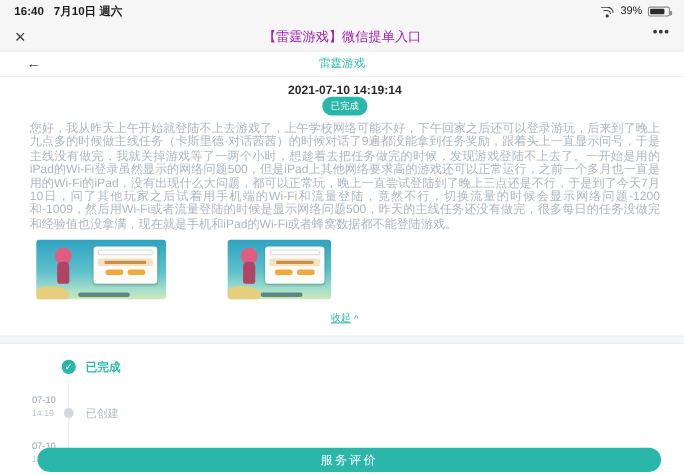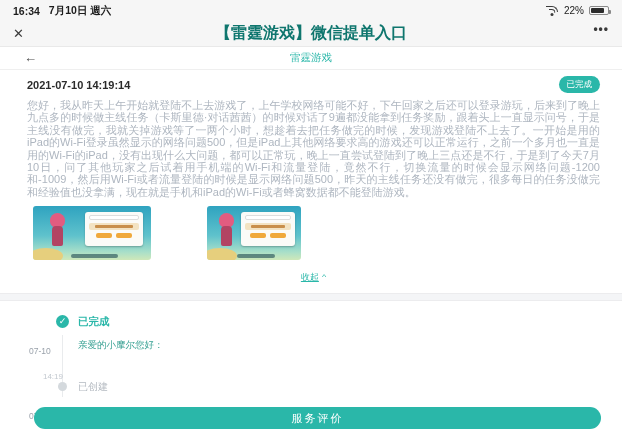--- a/index.html
+++ b/index.html
@@ -22,33 +22,33 @@
   .wifi .w1{ width:12px; height:6px; top:0; border-radius:0 6px 0 0;}
   .wifi .w2{ width:7px; height:4px; top:3px;}
   .wifi .dot{ width:3px; height:3px; background:#3c3c3c; border:none; border-radius:50%; top:7px;}
   .battery{ width:20px; height:9px; border:1px solid #8a8a8a; border-radius:2px; position:relative; padding:1px;}
   .battery i{ display:block; height:100%; width:84%; background:#2c2c2c; border-radius:1px;}
   .battery:after{ content:""; position:absolute; right:-3px; top:2.5px; width:2px; height:4px; background:#8a8a8a; border-radius:0 1px 1px 0;}
   
   .nav-bar{ height:26px; background:#f6f6f6; position:relative;
     display:flex; align-items:center; justify-content:center;
     border-bottom:1px solid #e9e9e9;}
-  .nav-title{ font-size:16px; font-weight:bold; color:#0f766e; }
+  .nav-title{ font-size:12px; font-weight:normal; color:#a21caf; }
   .nav-close{ position:absolute; left:13px; top:4px; font-size:13px; color:#3a3a3a; cursor:pointer; line-height:18px;}
   .nav-more{ position:absolute; right:13px; top:1px; font-size:12px; letter-spacing:1px; color:#3a3a3a; font-weight:bold; cursor:pointer;}
   
   .subheader{ height:23px; background:#fff; position:relative;
     display:flex; align-items:center; justify-content:center;
     border-bottom:1px solid #efefef;}
   .subheader-title{ font-size:10.5px; color:var(--accent); }
   .back-btn{ position:absolute; left:24px; top:3px; font-size:13px; color:#4a4a4a; cursor:pointer;}
   
   :root{ --accent:#2ab7a9; --muted:#aeb6c0; }
   .ticket{ padding:6px 22px 0 27px; background:#fff; }
-  .ticket-head{ display:flex; justify-content:space-between; align-items:center; }
+  .ticket-head{ display:flex; justify-content:space-between; align-items:center;flex-direction:column; }
   .ticket-datetime{ font-size:11px; font-weight:bold; color:#2b2b2b; }
   .status-pill{ background:var(--accent); color:#fff; font-size:8.5px;
     padding:2.5px 8px; border-radius:9px; }
   .ticket-message{ margin-top:6px; font-size:11px; line-height:12.4px;
     color:var(--muted); text-align:justify; }
   .thumbs{ display:flex; gap:56px; margin-top:8px; margin-left:6px;}
   .thumb{ position:relative; height:54px; border-radius:3px; overflow:hidden; cursor:pointer;
     background:linear-gradient(180deg,#2fa3c0 0%,#5fc2cc 55%,#a8dfc9 85%,#cfe8b9 100%);}
   .thumb.t1{ width:118px; } .thumb.t2{ width:94px; }
   .char-head{ position:absolute; left:17px; top:7px; width:15px; height:15px; background:#e25c80; border-radius:50% 50% 45% 45%;}
@@ -65,49 +65,49 @@
   .caption{ position:absolute; bottom:2px; left:32%; right:28%; height:4px; background:rgba(16,60,72,.55); border-radius:2px;}
   .collapse{ text-align:center; margin-top:11px; font-size:9px; color:var(--accent); cursor:pointer;text-decoration:underline;}
   .collapse .caret{ display:inline-block; margin-left:3px; transform:scaleY(.8); }
   .section-divider{ height:8px; background:#f4f5f7; border-top:1px solid #ececee; border-bottom:1px solid #ececee; margin-top:9px;}
   
   .timeline{ position:relative; padding-top:14px; background:#fff;}
   .t-line{ position:absolute; left:62px; top:34px; width:1px; height:62px; background:#e9ebed;}
   .t-row{ position:relative; padding-left:78px; }
   .t-meta{ position:absolute; left:29px; top:1px; width:34px; }
   .t-date{ font-size:8.5px; color:#9aa2ab;margin-top:30px; }
-  .t-time{ font-size:8px; color:#c2c8cf; margin-top:16px;text-align:right;}
+  .t-time{ font-size:8px; color:#c2c8cf; margin-top:3px;}
   .t-icon{ position:absolute; left:56px; top:0; width:13px; height:13px; border-radius:50%;
     background:var(--accent); color:#fff; font-size:9px; line-height:13px; text-align:center;}
   .t-dot{ position:absolute; left:58px; top:2px; width:9px; height:9px; border-radius:50%; background:#d4d9dd;}
   .t-status{ font-size:10.5px; font-weight:bold; color:var(--accent); }
   .t-status.gray{ color:#b4bac1; font-weight:normal; font-size:10px;}
   .t-greeting{ margin-top:10px; font-size:9.5px; color:#37a193;}
   .t-reply{ margin-top:9px; font-size:9.5px; line-height:14px; color:#37a193; width:505px;}
   .t-row.second{ margin-top:28px; }
   
   .footer-btn{ position:absolute; left:34px; right:21px; bottom:3px; height:22px;
     background:var(--accent); border-radius:12px; color:#fff; font-size:11px;
     display:flex; align-items:center; justify-content:center; letter-spacing:2px; cursor:pointer;}
 </style>
 </head>
 <body>
 
 <div class="status-bar">
   <div class="status-left">
-    <span>16:34</span>
+    <span>16:40</span>
     <span>7月10日 週六</span>
   </div>
   <div class="status-right">
     <span class="wifi">
         <span class="w1"></span>
         <span class="w2"></span>
         <span class="dot"></span>
       </span>
-    <span>22%</span>
+    <span>39%</span>
     <span class="battery">
         <i></i>
       </span>
   </div>
 </div>
 
 <div class="nav-bar">
   <span class="nav-close">✕</span>
   <span class="nav-title">【雷霆游戏】微信提单入口</span>
   <span class="nav-more">•••</span>
@@ -166,21 +166,20 @@
 <div class="timeline">
   <div class="t-line"></div>
 
   <div class="t-row">
     <div class="t-meta">
       <div class="t-date">07-10</div>
       <div class="t-time">14:19</div>
     </div>
     <span class="t-icon">✓</span>
     <div class="t-status">已完成</div>
-    <div class="t-greeting">亲爱的小摩尔您好：</div>
   </div>
 
   <div class="t-row second">
     <div class="t-meta">
       <div class="t-date">07-10</div>
       <div class="t-time">13:00</div>
     </div>
     <span class="t-dot"></span>
     <div class="t-status gray">已创建</div>
   </div>

